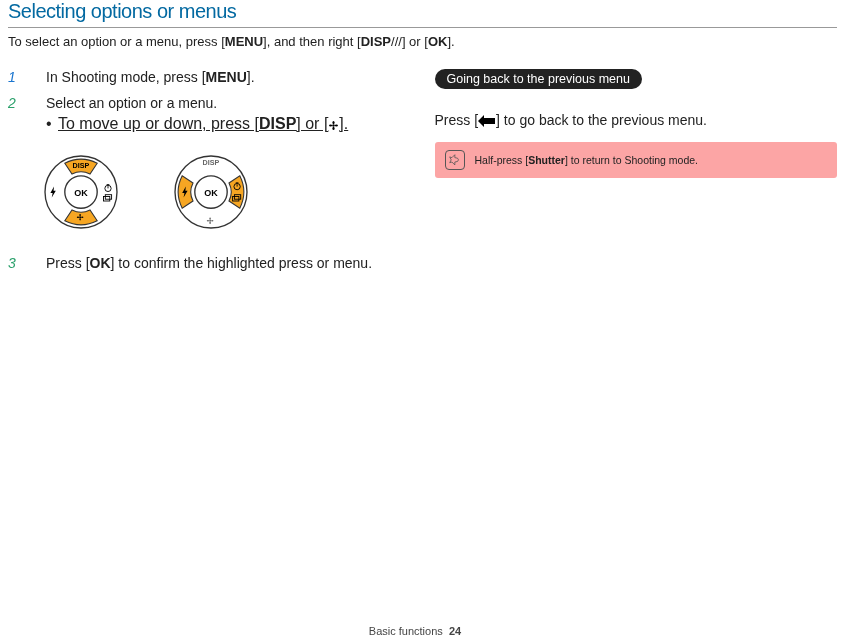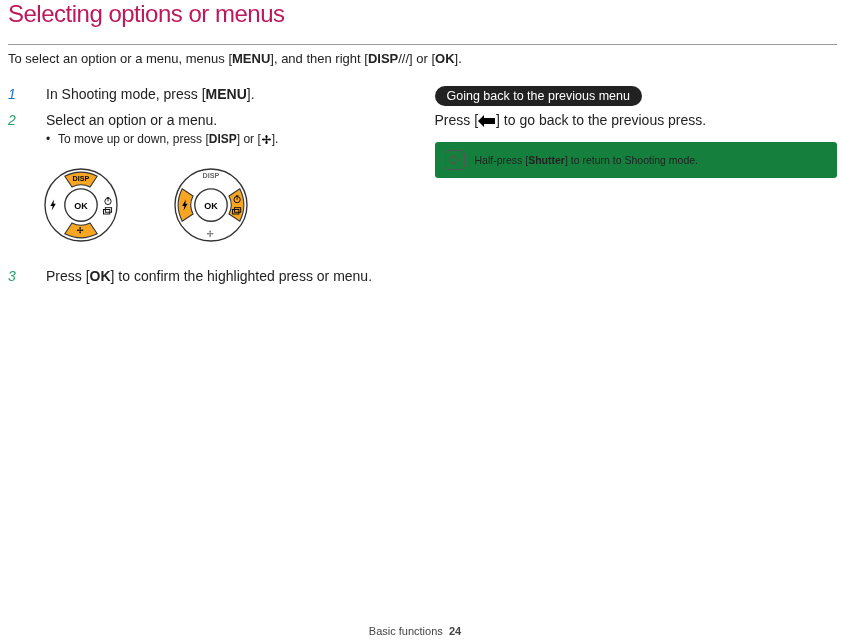--- a/index.html
+++ b/index.html
@@ -1,58 +1,58 @@
 <!DOCTYPE html>
 <html><head>
 <meta charset="utf-8">
 <style>
   * { box-sizing: border-box; margin: 0; padding: 0; }
   html, body { width: 845px; height: 643px; font-family: Arial, Helvetica, sans-serif; color: #222; background: #fff; }
   .page { padding: 0 8px; position: relative; height: 100%; }
-  .title { color: #be185d; font-size: 24px; font-weight: 400; letter-spacing: -0.5px; margin-bottom: 16px; }
+  .title { color: #0369a1; font-size: 20px; font-weight: 400; letter-spacing: -0.5px; margin-bottom: 4px; }
   .hr { border: none; border-top: 1px solid #999; margin-bottom: 6px; }
   .intro { font-size: 13px; font-weight: 300; margin-bottom: 18px; }
   .intro .glyph { font-weight: 700; }
   .cols { display: flex; gap: 24px; }
   .col { flex: 1 1 50%; }
   .step { display: flex; gap: 8px; margin-bottom: 10px; font-size: 14px; }
   .step .num { font-style: italic; font-weight: 400; min-width: 14px; }
   .num1 { color: #1a75cf; }
   .num2 { color: #2aa06b; }
   .num3 { color: #2aa06b; }
   .step-body { flex: 1; margin-left: 16px; }
   .step-line { font-size: 14px; font-weight: 400; }
   .bullets { list-style: none; margin-top: 4px; }
-  .bullets li { font-size: 12px; font-weight: 300; margin-bottom: 2px; position: relative; padding-left: 12px; }
+  .bullets li { font-size: 16px; font-weight: 300; margin-bottom: 2px; position: relative; padding-left: 12px; text-decoration: underline; }
   .bullets li::before { content: "•"; position: absolute; left: 0; }
   .glyph { font-weight: 700; }
   .dials { display: flex; gap: 20px; margin: 10px 0 18px 18px; }
   .dial { width: 110px; height: 90px; position: relative; }
   .dial svg { width: 100%; height: 100%; }
-  .pill { display: inline-block; background: #222; color: #fff; border-radius: 12px; padding: 3px 12px; font-size: 12.5px; font-weight: 400; margin-bottom: 6px; }
+  .pill { display: inline-block; background: #222; color: #fff; border-radius: 12px; padding: 3px 12px; font-size: 12.5px; font-weight: 400; margin-bottom: 23px; }
   .press-line { font-size: 14px; font-weight: 300; margin-bottom: 12px; }
-  .note-box { background: #15803d; border-radius: 3px; padding: 8px 10px; display: flex; align-items: center; gap: 10px; }
+  .note-box { background: #fca5a5; border-radius: 3px; padding: 8px 10px; display: flex; align-items: center; gap: 10px; }
   .note-icon { width: 20px; height: 20px; border: 1.3px solid #555; border-radius: 4px; display: flex; align-items: center; justify-content: center; color: #555; flex-shrink: 0; }
   .note-icon svg { width: 12px; height: 12px; }
   .note-text { font-size: 10.5px; font-weight: 300; }
   .note-text .bold { font-weight: 700; }
   .footer { position: absolute; bottom: 6px; left: 0; right: 15px; text-align: center; font-size: 11px; color: #444; }
   .footer .pagenum { font-weight: 600; }
   .ginline { display: inline-block; vertical-align: -2px; }
 </style>
 </head>
 <body>
 
 <div class="page">
 
   <h1 class="title">Selecting options or menus</h1>
   <hr class="hr">
 
   <p class="intro">
-    <span>To select an option or a menu, menus [</span><span class="glyph">MENU</span><span>], and then right [</span><span class="glyph">DISP</span><span>/</span><span class="ginline"><svg viewBox="0 0 14 14">
+    <span>To select an option or a menu, press [</span><span class="glyph">MENU</span><span>], and then right [</span><span class="glyph">DISP</span><span>/</span><span class="ginline"><svg viewBox="0 0 14 14">
           <g fill="#000">
             <circle cx="7" cy="7" r="1.6"></circle>
             <ellipse cx="7" cy="3.3" rx="1.4" ry="2"></ellipse>
             <ellipse cx="7" cy="10.7" rx="1.4" ry="2"></ellipse>
             <ellipse cx="3.3" cy="7" rx="2" ry="1.4"></ellipse>
             <ellipse cx="10.7" cy="7" rx="2" ry="1.4"></ellipse>
           </g>
         </svg></span><span>/</span><span class="ginline"><svg viewBox="0 0 10 14">
           <path d="M6 0 L1 8 L4.5 8 L3 14 L9 5 L5.5 5 Z" fill="#000"></path>
         </svg></span><span>/</span><span class="ginline"><svg viewBox="0 0 14 14">
@@ -173,21 +173,21 @@
         </div>
       </div>
 
     </div>
 
     <div class="col">
       <div class="pill">Going back to the previous menu</div>
       <p class="press-line">
         <span>Press [</span><span class="ginline"><svg viewBox="0 0 18 12" width="18" height="12">
               <path d="M17 3 L6 3 L6 0 L0 6 L6 12 L6 9 L17 9 Z" fill="#000"></path>
-            </svg></span><span>] to go back to the previous press.</span>
+            </svg></span><span>] to go back to the previous menu.</span>
       </p>
       <div class="note-box">
         <div class="note-icon">
           <svg viewBox="0 0 14 14">
               <path d="M7 0 L3 4 L0 3 L2 7 L0 11 L3 10 L7 14 L7 10 Q12 10 12 7 Q12 4 7 4 Z" fill="none" stroke="#555" stroke-width="1.1" transform="scale(0.85) translate(1,1)"></path>
             </svg>
         </div>
         <div class="note-text">
           <span>Half-press [</span><span class="bold">Shutter</span><span>] to return to Shooting mode.</span>
         </div>

